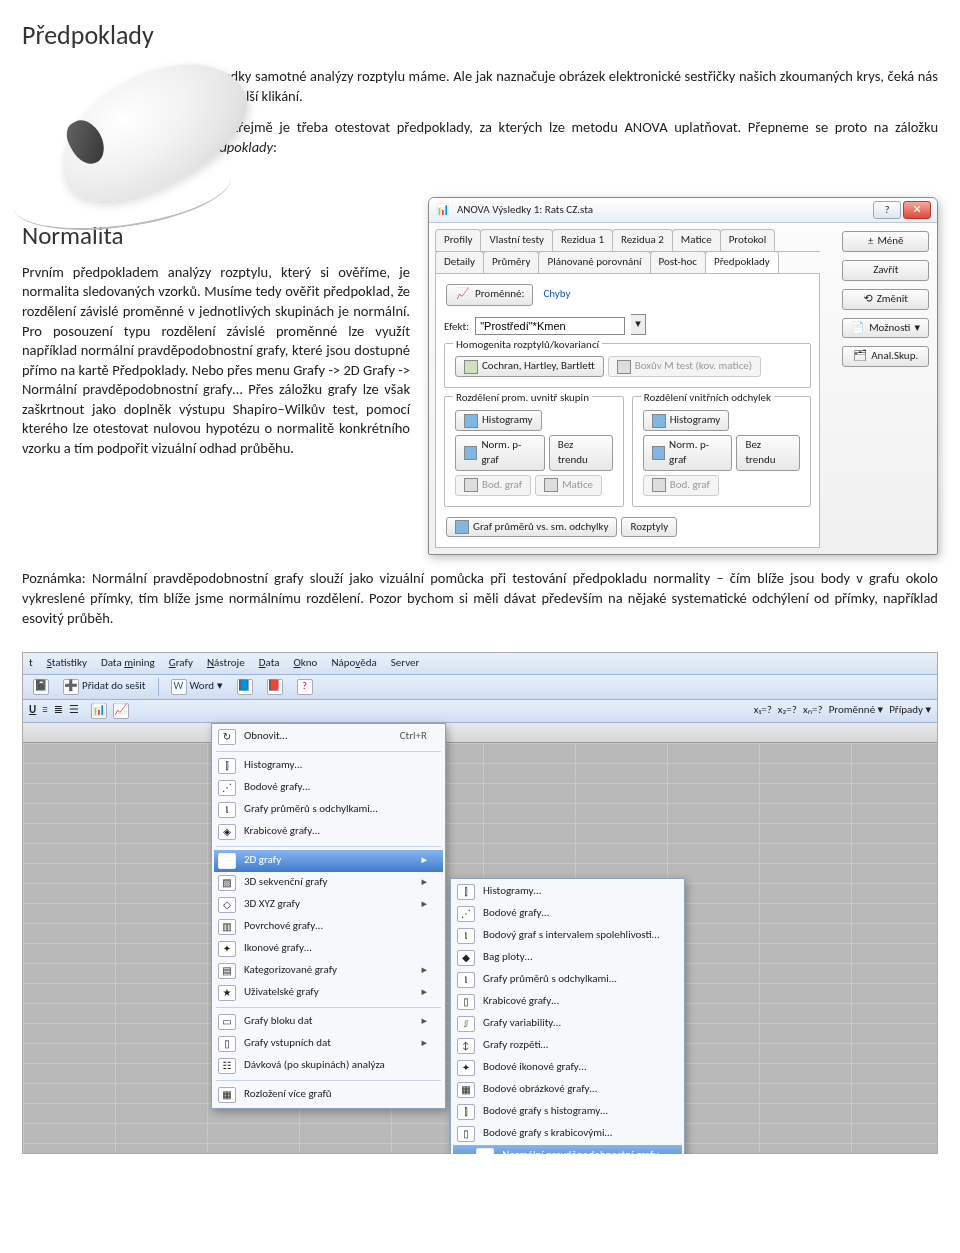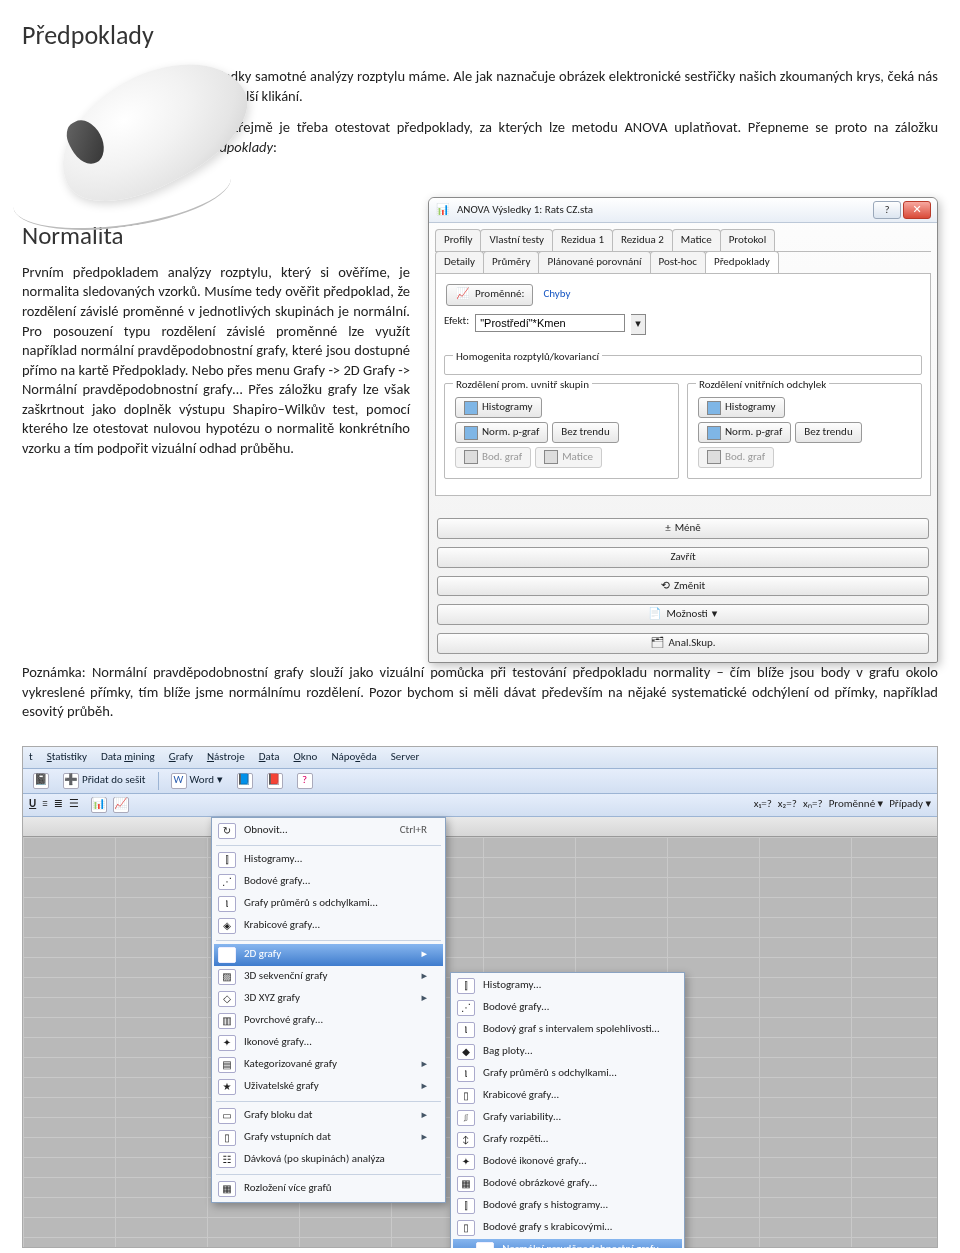--- a/index.html
+++ b/index.html
@@ -65,53 +65,53 @@
     font-size:11px;
   }
   .winbtns { display:flex; gap:2px; }
   .winbtn {
     width:28px;height:18px;border:1px solid #9aa8ba;border-radius:3px;
     background:linear-gradient(#fefefe,#dce5f0);
     display:flex;align-items:center;justify-content:center;
     font-size:11px;color:#333;
   }
   .winbtn.close{background:linear-gradient(#f7a8a0,#d94a38);color:#fff;border-color:#b93a2a;}
-  .dlg-body{display:flex;gap:20px;padding:6px;flex-direction:column;}
+  .dlg-body{display:flex;gap:20px;padding:6px;}
   .dlg-main{flex:1;}
   .tabs{display:flex;border-bottom:1px solid #bbb;gap:0;flex-wrap:wrap;}
   .tab{padding:3px 8px;border:1px solid #bbb;border-bottom:none;background:#f4f4f4;border-radius:4px 4px 0 0;margin-right:-1px;}
   .tab.active{background:#fff;position:relative;z-index:2;}
   .tabs.row2t{margin-top:-1px;}
   .panel{border:1px solid #bbb;border-top:none;padding:8px;background:#fff;}
   .btn{
     display:inline-flex;align-items:center;gap:4px;
     border:1px solid #999;border-radius:3px;
     background:linear-gradient(#fdfdfd,#e7e7e7);
     padding:2px 8px;min-height:20px;margin:2px;
     font-size:11px;
   }
   .btn.disabled{color:#999;border-color:#ccc;background:#f4f4f4;}
   .prom-row{display:flex;align-items:center;gap:8px;margin-bottom:6px;}
   .link{color:#1a59c4;}
-  .efekt-row{display:flex;align-items:flex-start;gap:6px;margin-bottom:20px;}
+  .efekt-row{display:flex;align-items:flex-end;gap:6px;margin-bottom:8px;}
   .efekt-row input{border:1px solid #888;padding:2px 4px;width:150px;font-size:11px;}
   .efekt-row .dd{border:1px solid #888;border-left:none;background:#eee;padding:2px 4px;}
   .group{border:1px solid #bbb;border-radius:2px;padding:6px 8px 8px;margin-bottom:8px;}
   .group legend,.group .gtitle{color:#222;font-size:11px;background:#fff;padding:0 3px;position:relative;top:-12px;}
   .group-inner{margin-top:-10px;}
   .cols2{display:flex;gap:8px;}
   .cols2 > .group{flex:1;}
   .line{display:flex;align-items:center;}
   .sidebtns{flex:0 0 82px;display:flex;flex-direction:column;gap:4px;}
   .sidebtns .btn{justify-content:center;}
   .sq{width:14px;height:14px;display:inline-block;border:1px solid #888;background:#cfe2b8;}
   .sq.blue{background:#7fb6e6;}
   .sq.gray{background:#ddd;}
 
-  .pozn{text-align:justify;}
+  .pozn{margin-top:14px;text-align:justify;}
   .pozn-label{display:inline;}
 
   
   .menubarwrap{margin-top:24px;border:1px solid #aaa;}
   .menubar{
     background:linear-gradient(#eaf1fb,#d6e2f2);
     border-bottom:1px solid #9cb4d4;
     font-size:11px;padding:3px 6px;
     display:flex;gap:14px;align-items:center;color:#123;
   }
@@ -223,20 +223,30 @@
             <span class="link">Chyby</span>
           </div>
           <div class="efekt-row">
             <span>Efekt:</span>
             <input value="&quot;Prostředí&quot;*Kmen" style="">
             <span class="dd">▾</span>
           </div>
           <div class="group">
             <span class="gtitle">Homogenita rozptylů/kovariancí</span>
             <div class="group-inner">
+              <div class="line">
+                <span class="btn">
+                    <span class="sq"></span>
+                    <span>Cochran, Hartley, Bartlett</span>
+                  </span>
+                <span class="btn disabled">
+                    <span class="sq gray"></span>
+                    <span>Boxův M test (kov. matice)</span>
+                  </span>
+              </div>
             </div>
           </div>
           <div class="cols2">
             <div class="group">
               <span class="gtitle">Rozdělení prom. uvnitř skupin</span>
               <div class="group-inner">
                 <div class="line">
                     <span class="btn">
                       <span class="sq blue"></span>
                       <span>Histogramy</span>
@@ -282,20 +292,29 @@
                     </span>
                 </div>
                 <div class="line">
                   <span class="btn disabled">
                       <span class="sq gray"></span>
                       <span>Bod. graf</span>
                     </span>
                 </div>
               </div>
             </div>
+          </div>
+          <div class="line">
+            <span class="btn">
+                <span class="sq blue"></span>
+                <span>Graf průměrů vs. sm. odchylky</span>
+              </span>
+            <span class="btn">
+                <span>Rozptyly</span>
+              </span>
           </div>
         </div>
       </div>
       <div class="sidebtns">
         <span class="btn">± <span>Méně</span></span>
         <span class="btn">
             <span>Zavřít</span>
           </span>
         <span class="btn">⟲ <span>Změnit</span></span>
         <span class="btn">📄 <span>Možnosti</span> ▾</span>

